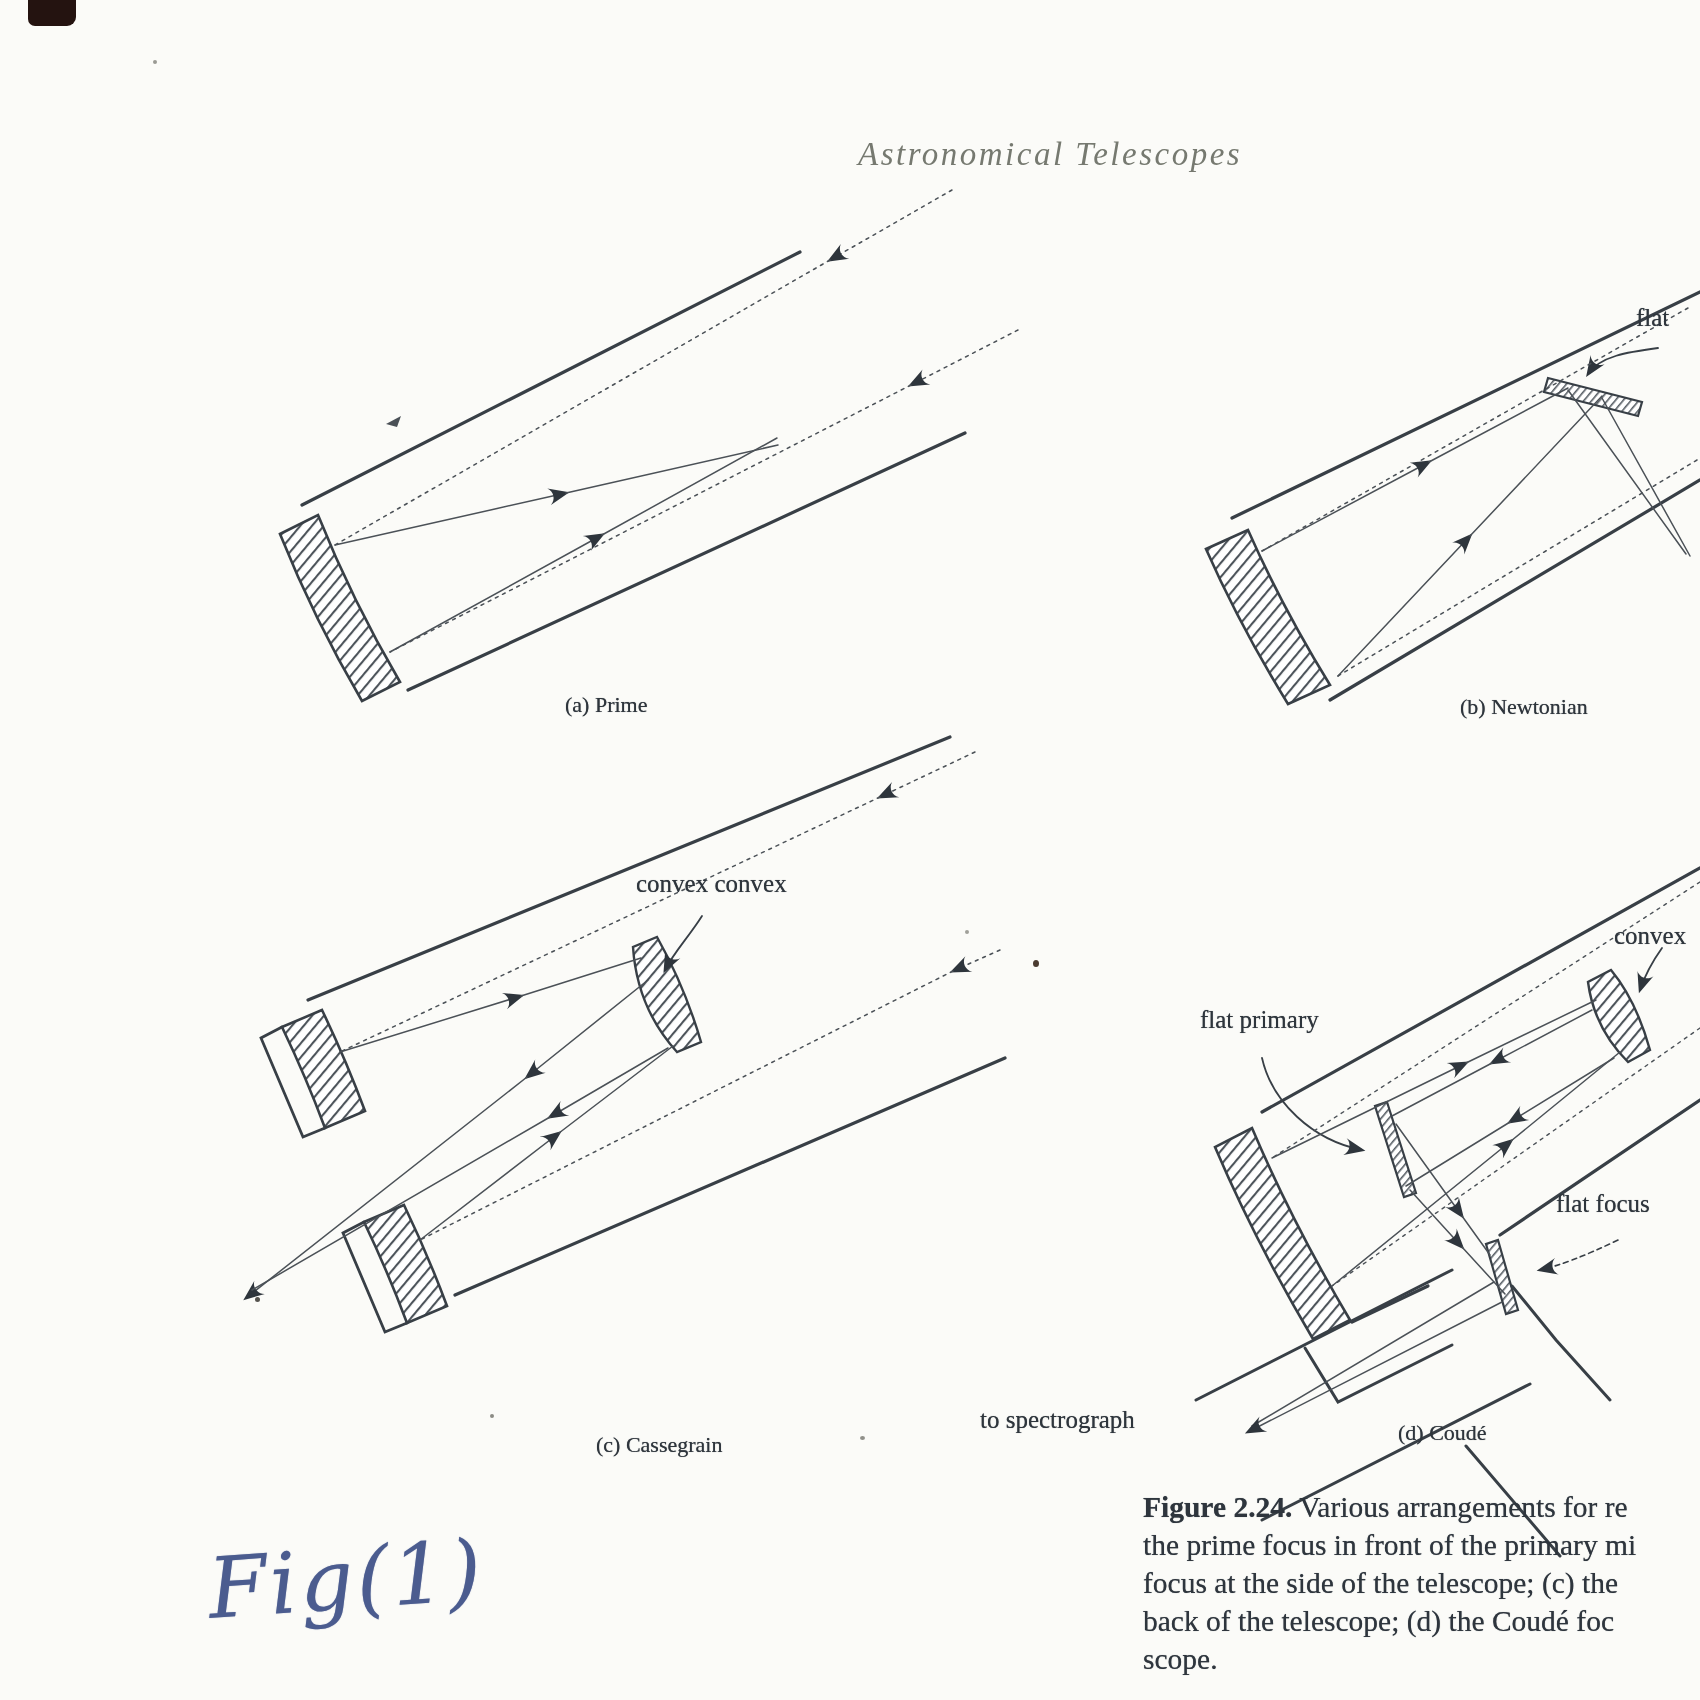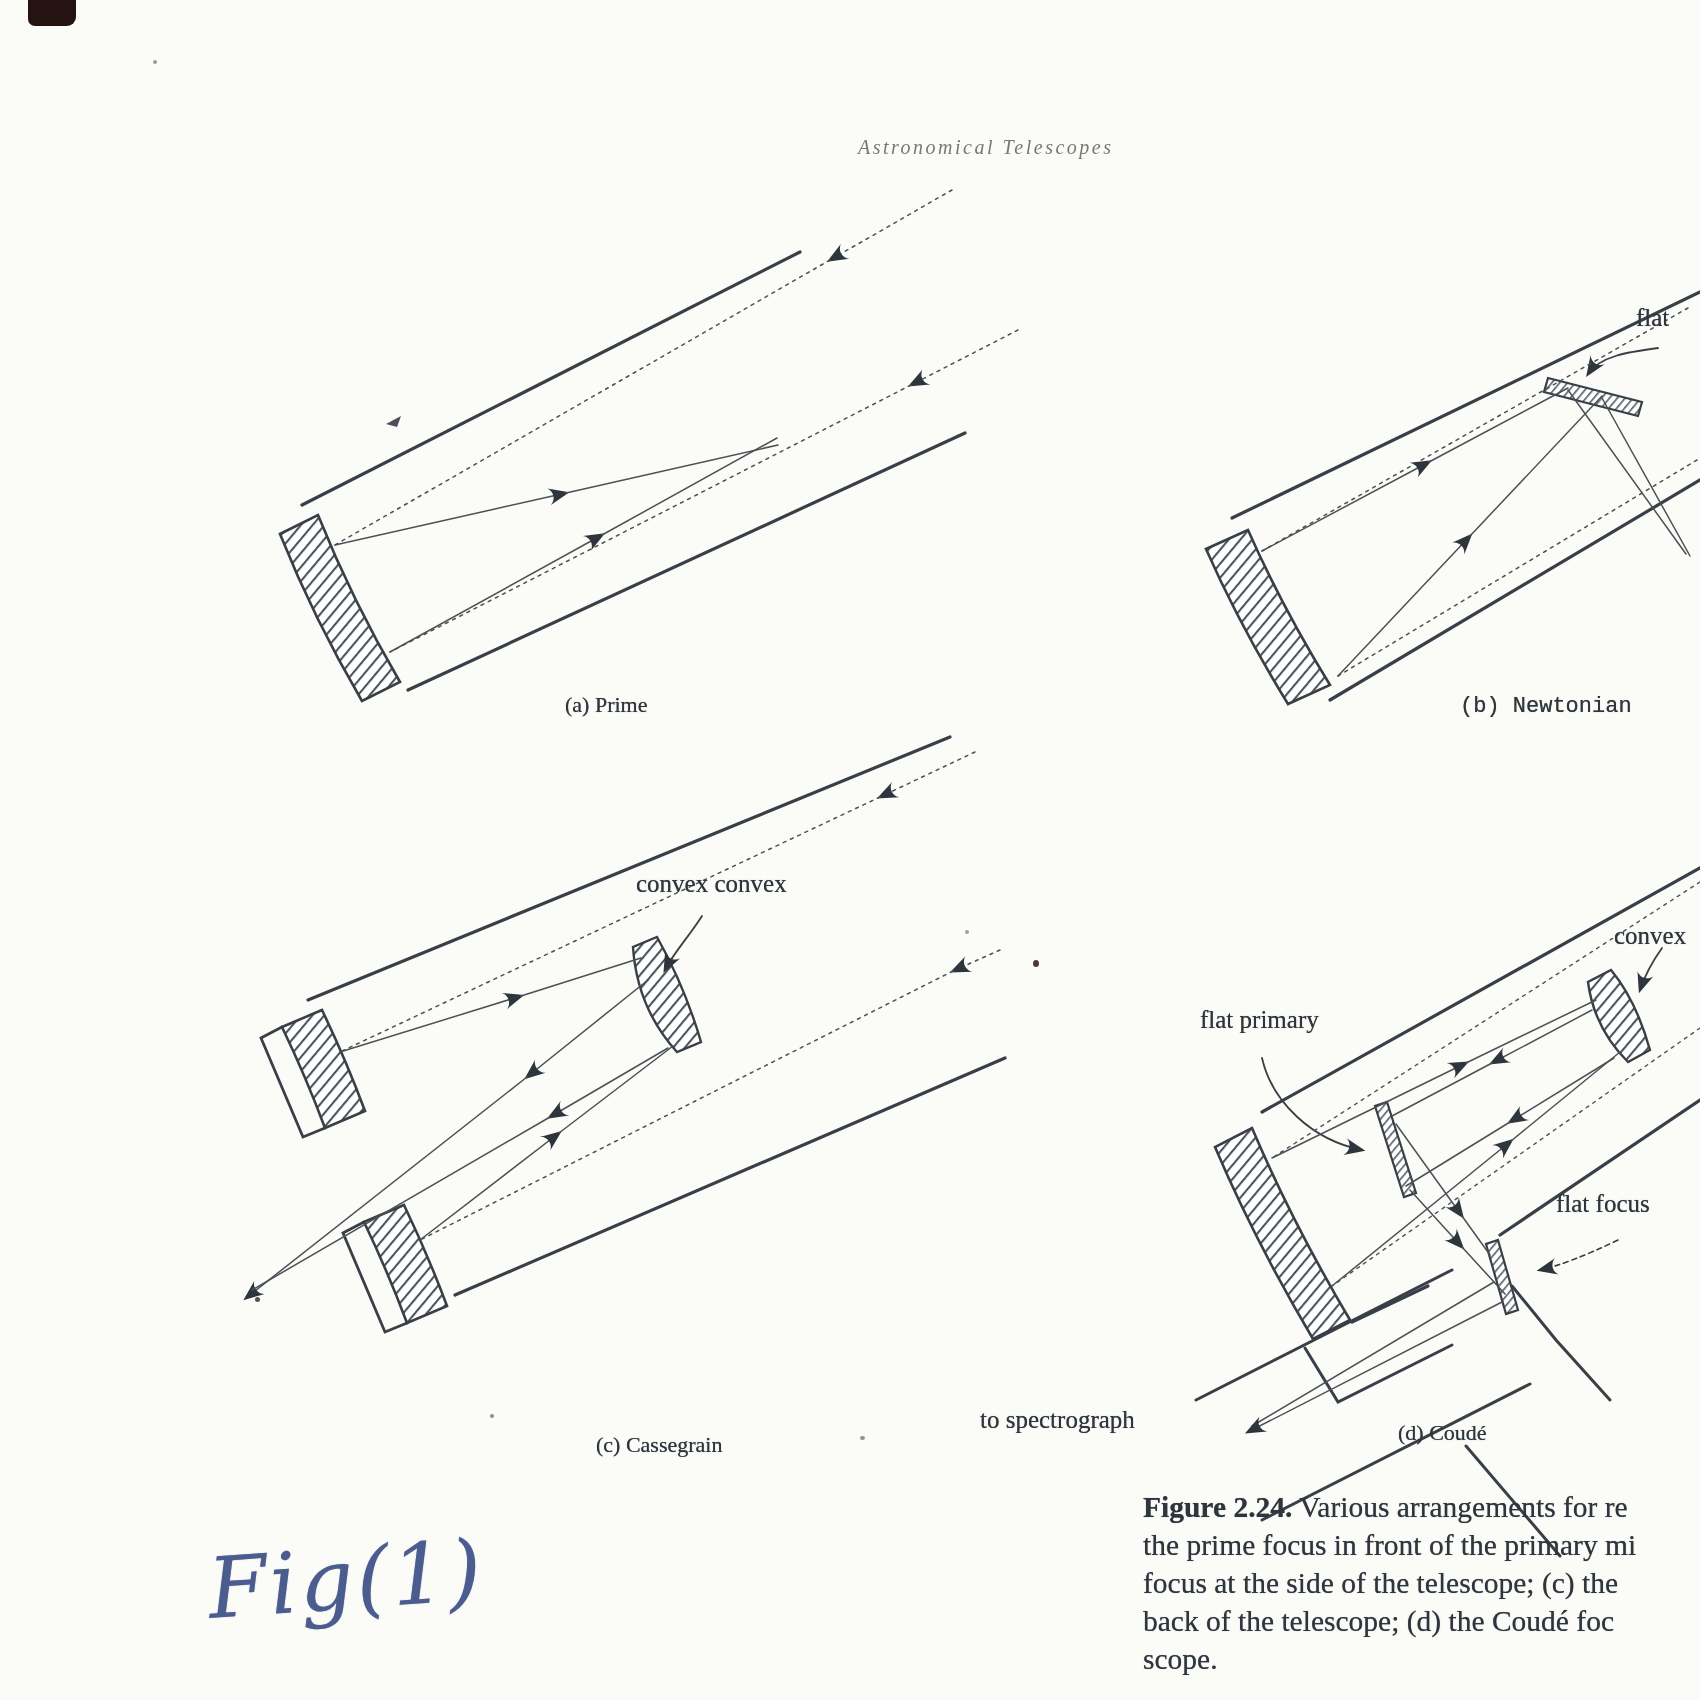--- a/index.html
+++ b/index.html
@@ -10,21 +10,21 @@
   }
   .page{position:absolute;left:0;top:0;width:1700px;height:1700px;}
   svg.art{position:absolute;left:0;top:0;width:1700px;height:1700px;}
   .txt{
     position:absolute;white-space:nowrap;color:#2e353c;
     text-shadow:0 0 0.7px rgba(46,53,60,.8);
   }
   .diagram-label{font-size:22px;}
   .annotation{font-size:25px;}
   .header-title{
-    font-style:italic;font-size:20px;letter-spacing:2.5px;
+    font-style:italic;font-size:33px;letter-spacing:2.5px;
     color:#6f7369;text-shadow:none;opacity:.95;
   }
   .caption{
     position:absolute;left:1143px;top:1488px;width:700px;
     font-size:29.5px;line-height:38px;color:#2e353d;
     text-shadow:0 0 0.7px rgba(46,53,61,.75);
   }
   .caption div{white-space:nowrap;}
   .handwriting{
     position:absolute;left:212px;top:1540px;
@@ -171,21 +171,21 @@
       <line x1="1262" y1="1520" x2="1530" y2="1384" stroke-width="3"></line>
       <path d="M 1512,1286 L 1556,1340 L 1610,1400" stroke-width="3"></path>
       <path d="M 1466,1446 L 1560,1556" stroke-width="3"></path>
     </g>
   </svg>
 
   <div class="txt header-title" style="left:858px;top:136px;">Astronomical Telescopes</div>
 
   <div class="txt diagram-label" style="left:565px;top:692px;">(a) Prime</div>
 
-  <div class="txt diagram-label" style="left:1460px;top:694px;font-family:Liberation Mono, monospace;">(b) Newtonian</div>
+  <div class="txt diagram-label" style="left:1460px;top:694px;">(b) Newtonian</div>
 
   <div class="txt annotation" style="left:1636px;top:304px;">flat</div>
 
   <div class="txt diagram-label" style="left:596px;top:1432px;">(c) Cassegrain</div>
 
   <div class="txt annotation" style="left:636px;top:870px;">convex convex</div>
 
   <div class="txt diagram-label" style="left:1398px;top:1420px;">(d) Coudé</div>
 
   <div class="txt annotation" style="left:1200px;top:1006px;">flat primary</div>

